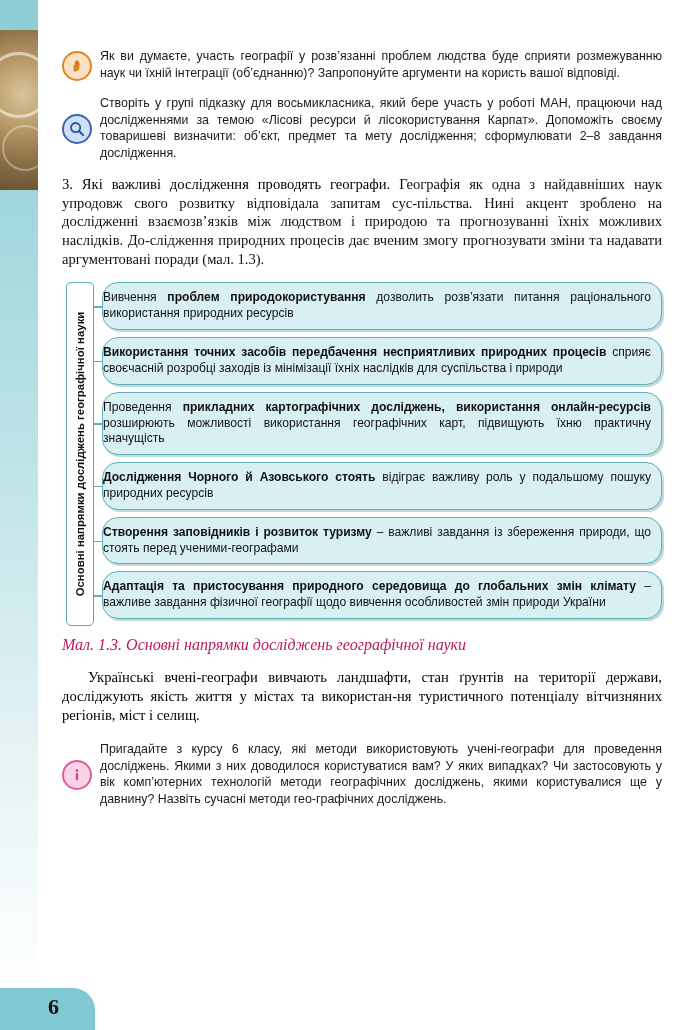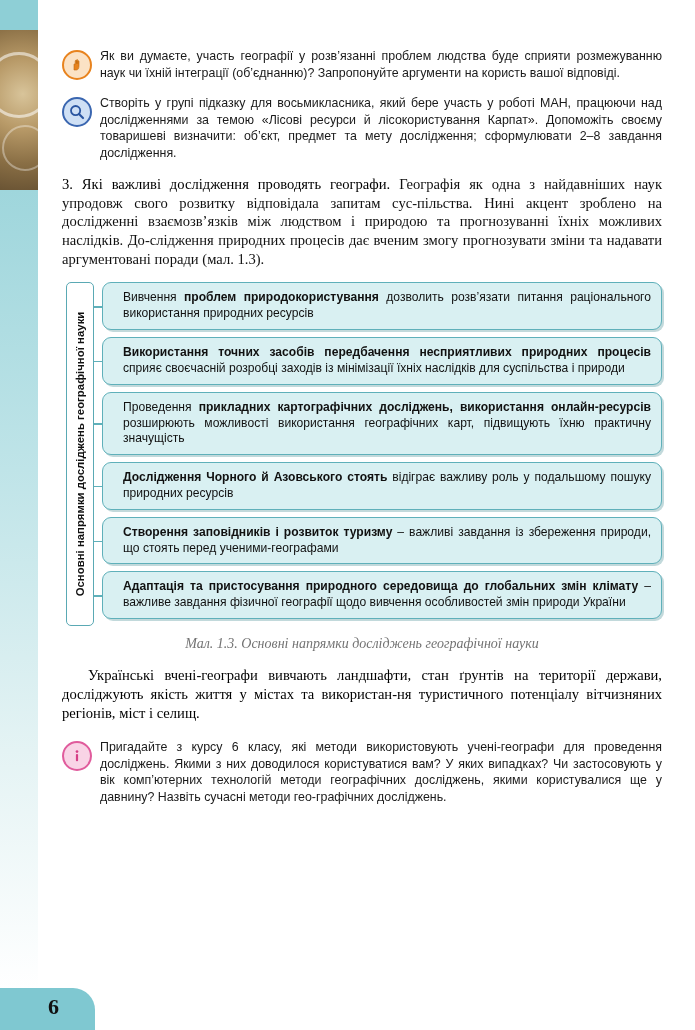--- a/index.html
+++ b/index.html
@@ -70,21 +70,21 @@
   .content {
     position: absolute;
     left: 62px;
     top: 48px;
     width: 600px;
   }
 
   
   .icon-block {
     display: flex;
-    align-items: flex-start;
+    align-items: center;
     margin-bottom: 14px;
   }
   .icon-wrap {
     width: 38px;
     flex: 0 0 38px;
     padding-top: 2px;
   }
   .circ {
     width: 30px; height: 30px;
     border-radius: 50%;
@@ -153,46 +153,45 @@
     font-size: 11.4px;
     font-weight: bold;
     color: #111;
   }
   .boxes {
     flex: 1;
   }
   .dbox {
     position: relative;
     border: 1.6px solid #5fb0ba;
-    border-radius: 9px;
+    border-radius: 16px;
     background: #d9f0f2;
-    padding: 7px 10px 7px 20px;
+    padding: 7px 10px 7px 0;
     margin-bottom: 7px;
     font-size: 12.1px;
     line-height: 1.31;
     color: #111;
     text-align: justify;
     box-shadow: 2px 2px 0 rgba(120,170,175,0.45);
   }
   .dbox b { font-weight: bold; }
   .connector {
     position: absolute;
     left: -9px;
     top: 50%;
     width: 9px;
     height: 1.5px;
     background: #5fb0ba;
   }
 
   .fig-caption {
     font-family: "Liberation Serif", serif;
     font-style: italic;
-    font-size: 14px;
-    text-align: center;
-    color: #737373;
+    font-size: 16px;
+    color: #be185d;
     margin: 10px 0 14px 0;
   }
 
   .body-para {
     font-family: "Liberation Serif", serif;
     font-size: 14.6px;
     line-height: 1.3;
     color: #000000;
     text-align: justify;
     text-indent: 26px;

